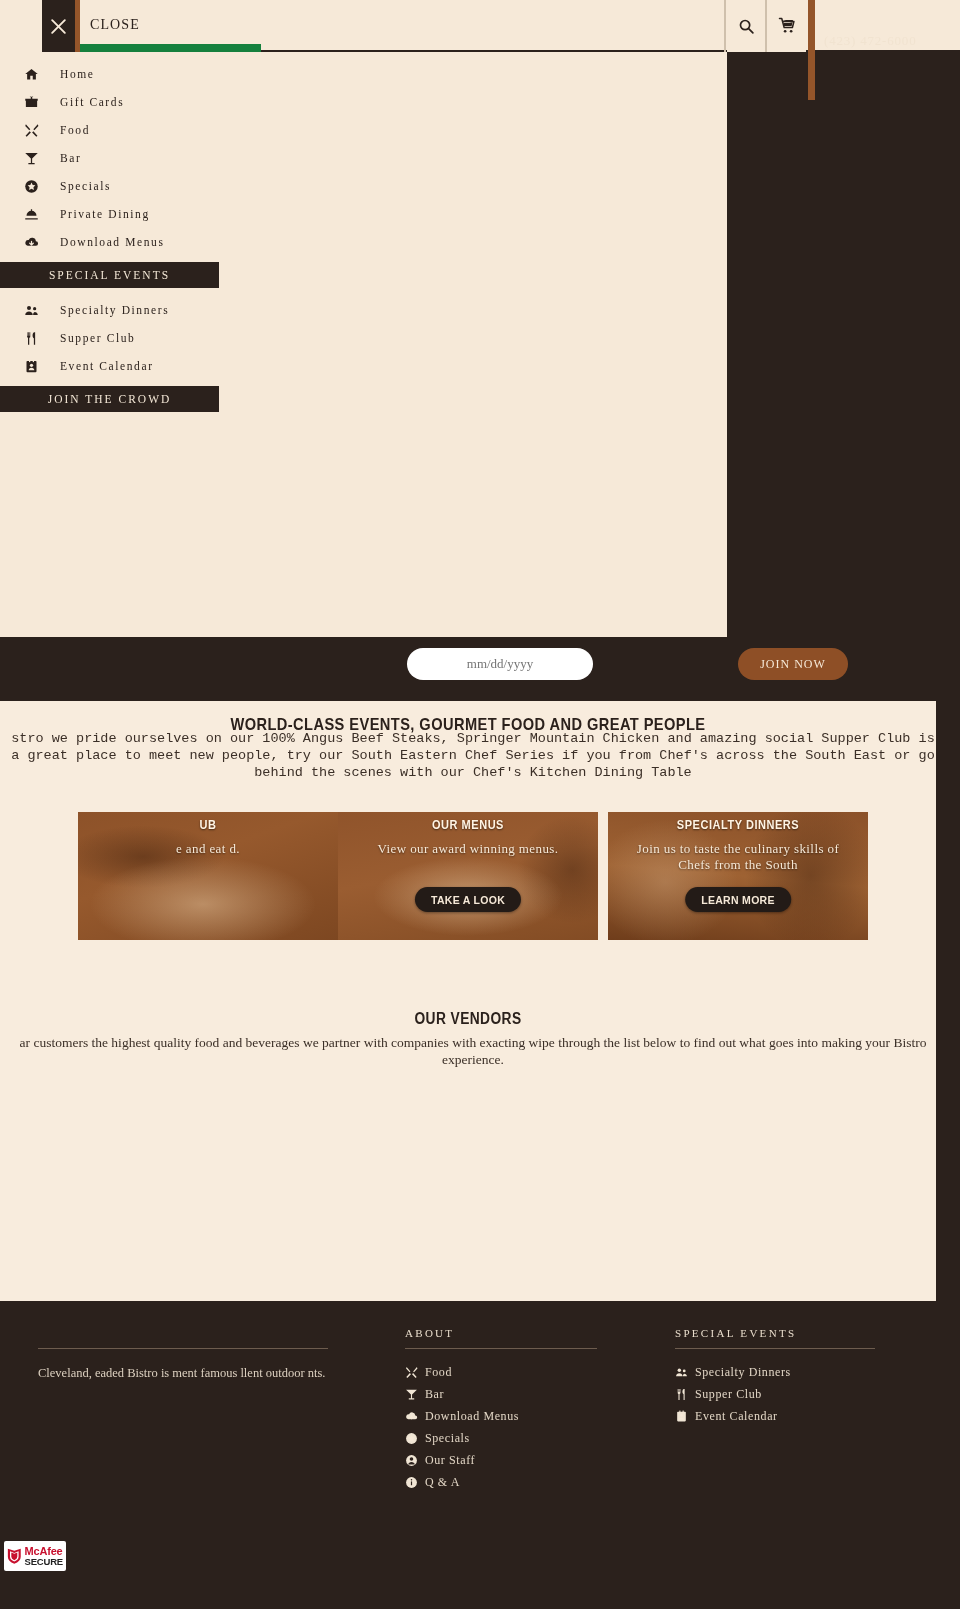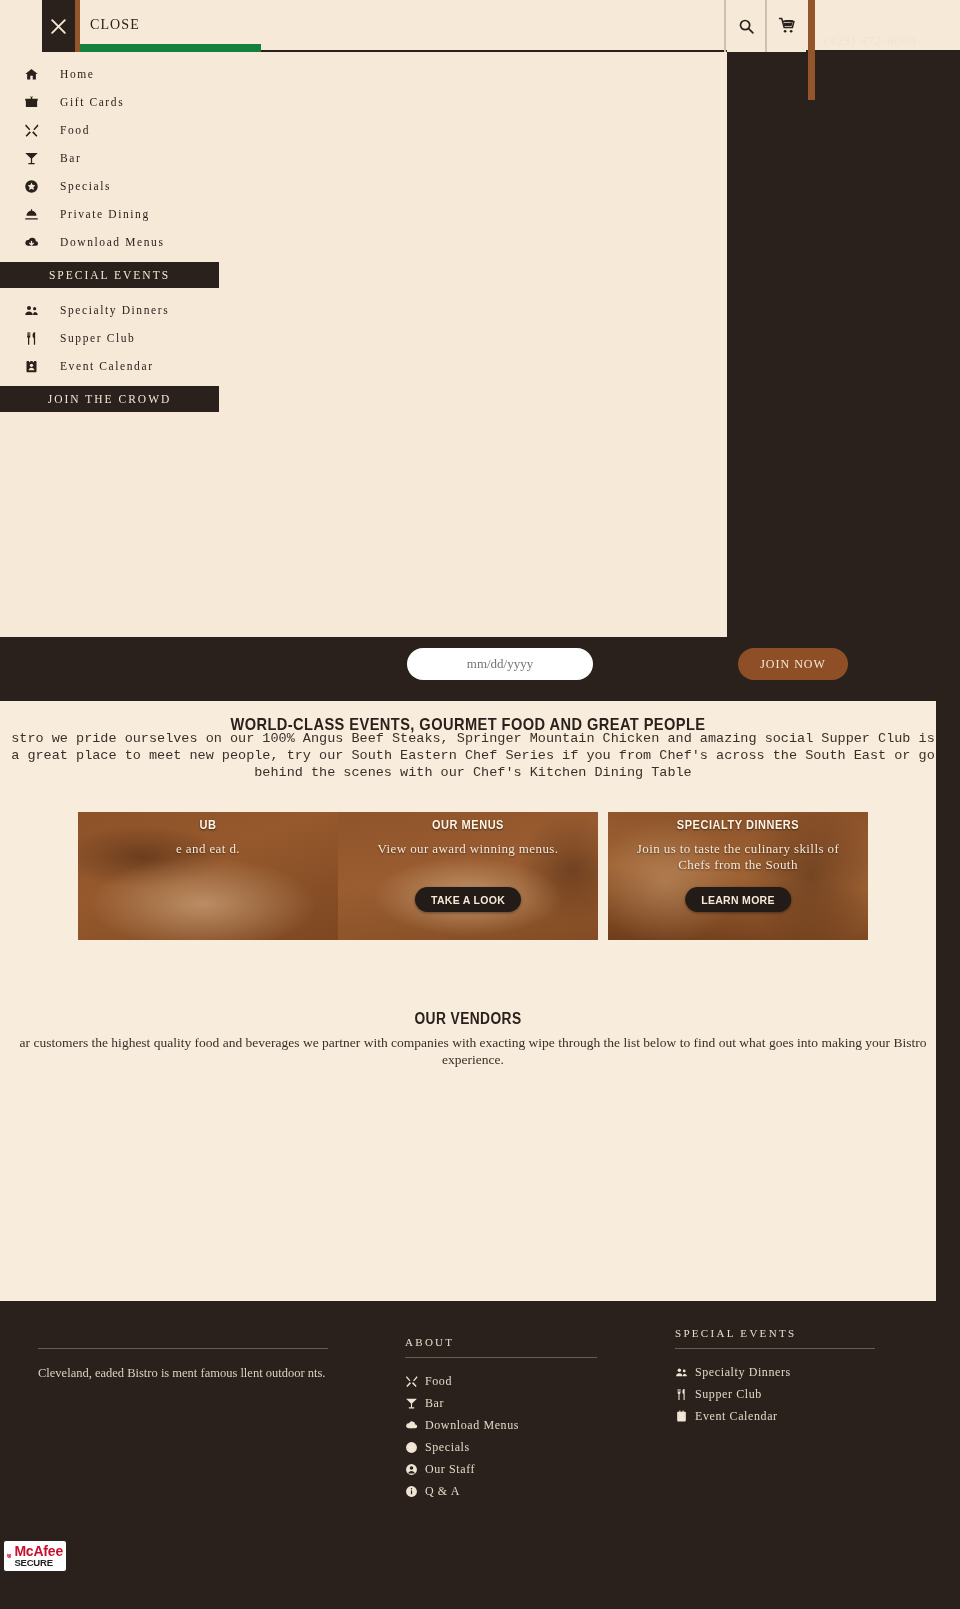--- a/index.html
+++ b/index.html
@@ -150,21 +150,21 @@
   .vendors-para {
     position: absolute; left: 10px; top: 1035px; width: 926px;
     text-align: center; color: #3b2f27; font-size: 13.5px; line-height: 16.5px;
     font-family: "Liberation Serif", serif;
   }
 
   
   .footer { position: absolute; left: 0; top: 1301px; width: 960px; height: 308px; background: #2b211c; }
   .fcol { position: absolute; top: 26px; color: #e9ddcc; }
   .fcol.left  { left: 38px;  width: 290px; }
-  .fcol.mid   { left: 405px; width: 192px; margin-top: 9px; }
+  .fcol.mid   { left: 405px; width: 192px; }
   .fcol.right { left: 675px; width: 200px; }
   .fcol-head {
     font-size: 11px; letter-spacing: 2.3px; color: #e9ddcc;
     font-family: "Liberation Serif", serif; padding-bottom: 9px;
   }
   .fcol-rule { height: 1px; background: #6d5c4e; margin-bottom: 16px; }
   .fcol-rule.left-rule { width: 290px; }
   .fcol p.addr {
     font-size: 12.5px; line-height: 16.5px; color: #ddd1c0;
     font-family: "Liberation Serif", serif;
@@ -179,21 +179,21 @@
   .flink .gi svg { width: 13px; height: 13px; fill: #f0e5d4; }
 
   
   .mcafee {
     position: absolute; left: 4px; top: 1541px; width: 62px; height: 30px;
     background: #ffffff; border-radius: 2px; display: flex; align-items: center; gap: 3px;
     padding: 0 3px;
   }
   .mcafee-shield { width: 17px; height: 20px; }
   .mcafee-txt { line-height: 1; font-family: "Liberation Sans", sans-serif; }
-  .mc1 { font-size: 14px; font-weight: bold; color: #c8102e; letter-spacing: -.2px; }
+  .mc1 { font-size: 11px; font-weight: bold; color: #c8102e; letter-spacing: -.2px; }
   .mc2 { font-size: 9.5px; font-weight: bold; color: #222; letter-spacing: -.2px; }
 
   
   .menu-panel {
     position: absolute; left: 0; top: 0; width: 219px; height: 490px;
     background: #f6e9d8; z-index: 30;
   }
   .menu-topbar {
     position: absolute; left: 0; top: 0; width: 219px; height: 52px;
     background: #f6e9d8; border-bottom: 8px solid #15803d; margin-left: 42px;

